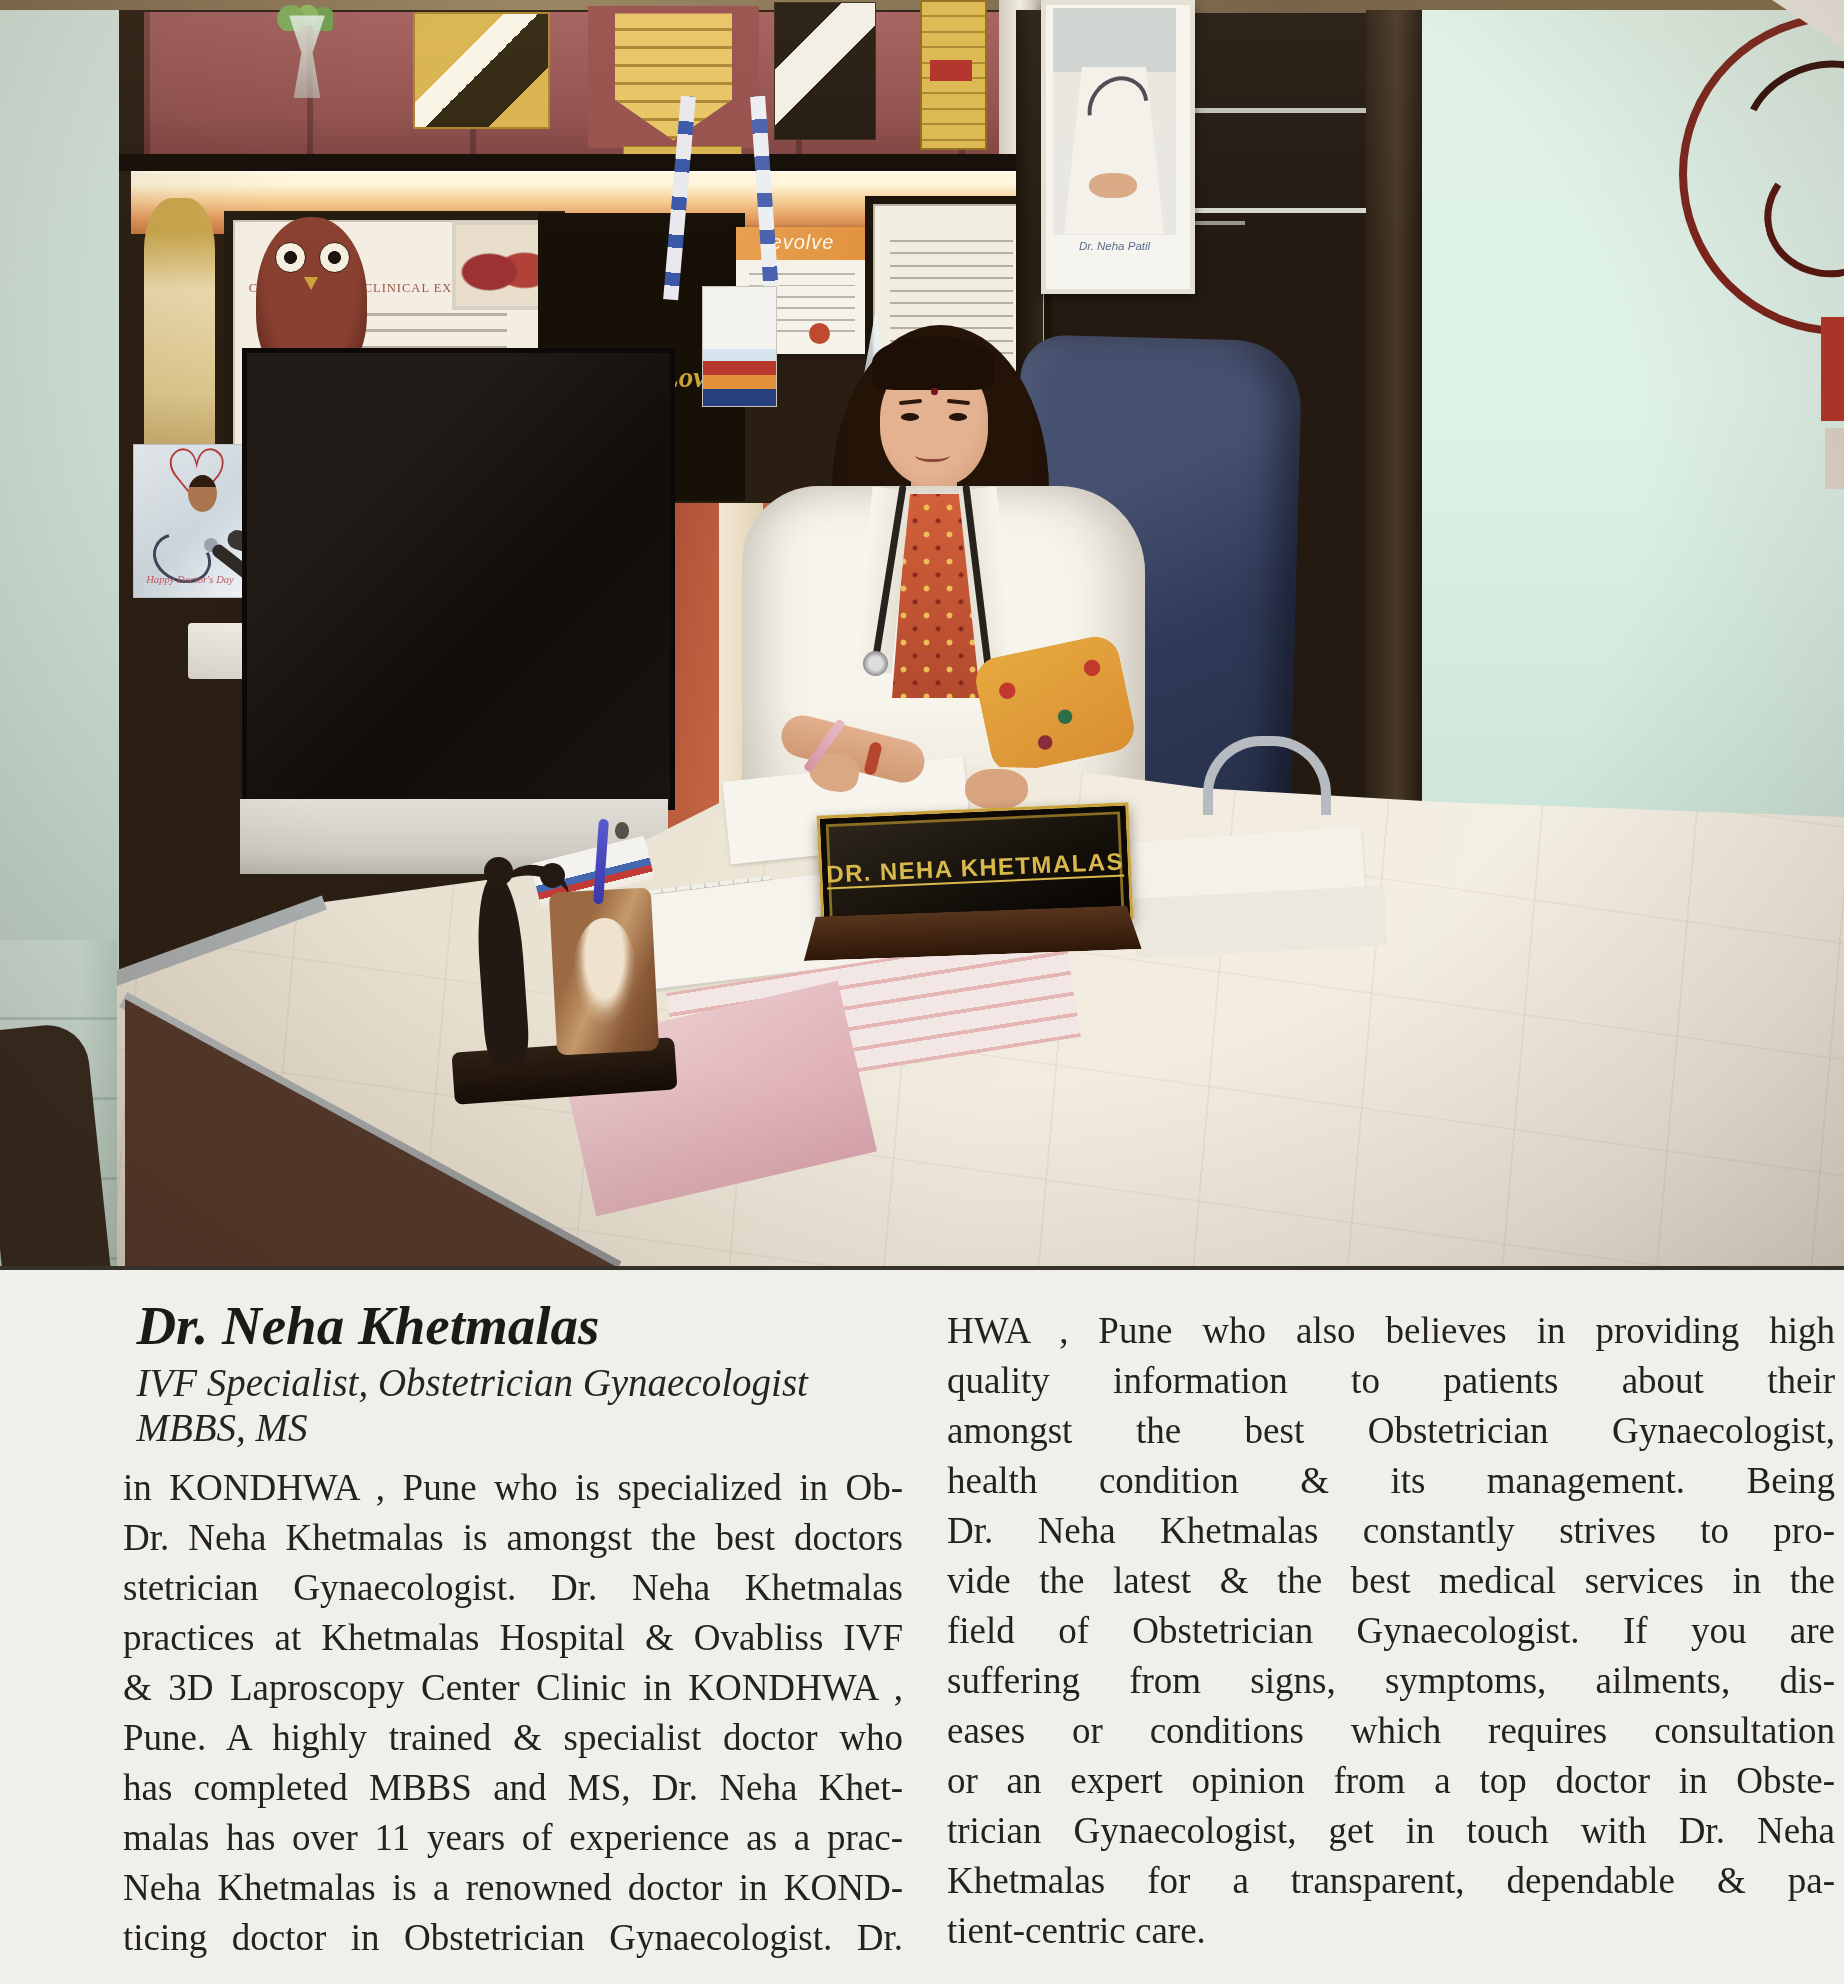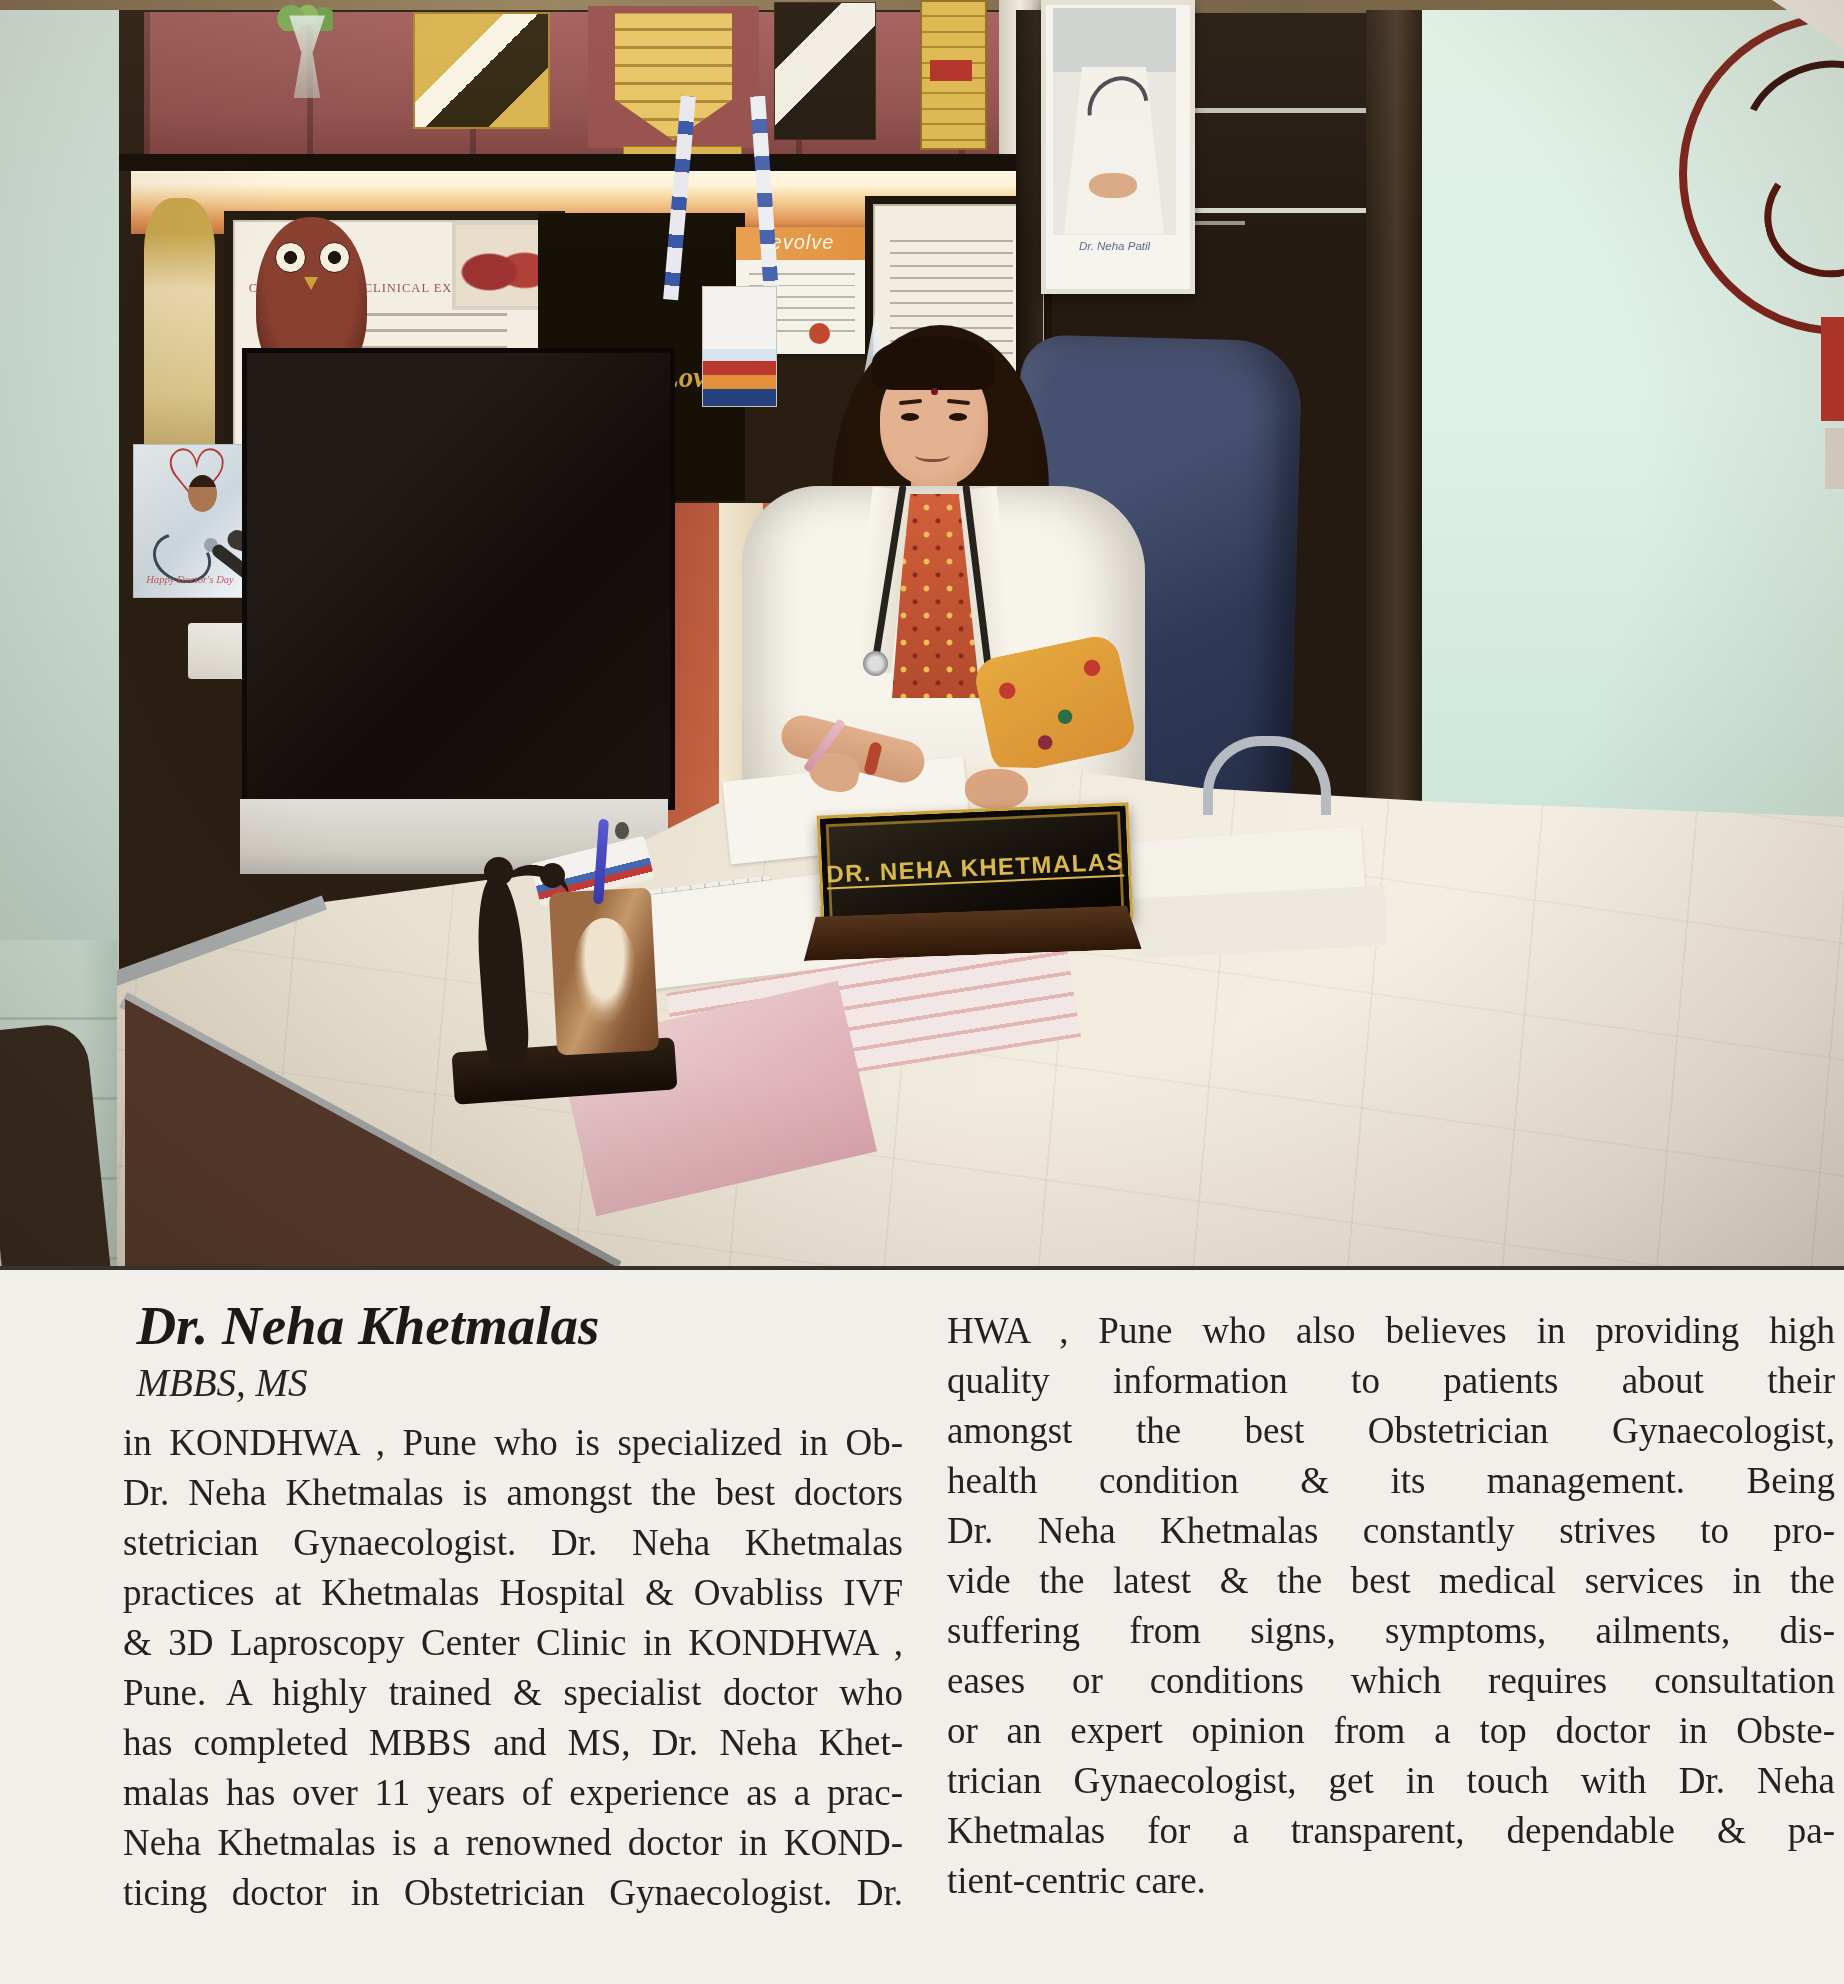--- a/index.html
+++ b/index.html
@@ -374,20 +374,21 @@
     </div>
     <div class="nameplate-base"></div>
     <div class="chair-armrest"></div>
   </div>
 
   <div class="divider-line"></div>
 
   <div class="article">
     <div class="col-left">
       <h1 class="headline">Dr. Neha Khetmalas</h1>
+      <div class="subtitle">IVF Specialist, Obstetrician Gynaecologist</div>
       <div class="subtitle">MBBS, MS</div>
       <div class="body-text">
         <div class="line">in KONDHWA , Pune who is specialized in Ob-</div>
         <div class="line">Dr. Neha Khetmalas is amongst the best doctors</div>
         <div class="line">stetrician Gynaecologist. Dr. Neha Khetmalas</div>
         <div class="line">practices at Khetmalas Hospital &amp; Ovabliss IVF</div>
         <div class="line">&amp; 3D Laproscopy Center Clinic in KONDHWA ,</div>
         <div class="line">Pune. A highly trained &amp; specialist doctor who</div>
         <div class="line">has completed MBBS and MS, Dr. Neha Khet-</div>
         <div class="line">malas has over 11 years of experience as a prac-</div>
@@ -395,20 +396,21 @@
         <div class="line">ticing doctor in Obstetrician Gynaecologist. Dr.</div>
       </div>
     </div>
     <div class="col-right">
       <div class="line">HWA , Pune who also believes in providing high</div>
       <div class="line">quality information to patients about their</div>
       <div class="line">amongst the best Obstetrician Gynaecologist,</div>
       <div class="line">health condition &amp; its management. Being</div>
       <div class="line">Dr. Neha Khetmalas constantly strives to pro-</div>
       <div class="line">vide the latest &amp; the best medical services in the</div>
+      <div class="line">field of Obstetrician Gynaecologist. If you are</div>
       <div class="line">suffering from signs, symptoms, ailments, dis-</div>
       <div class="line">eases or conditions which requires consultation</div>
       <div class="line">or an expert opinion from a top doctor in Obste-</div>
       <div class="line">trician Gynaecologist, get in touch with Dr. Neha</div>
       <div class="line">Khetmalas for a transparent, dependable &amp; pa-</div>
       <div class="line last">tient-centric care.</div>
     </div>
   </div>
 </div>
 

